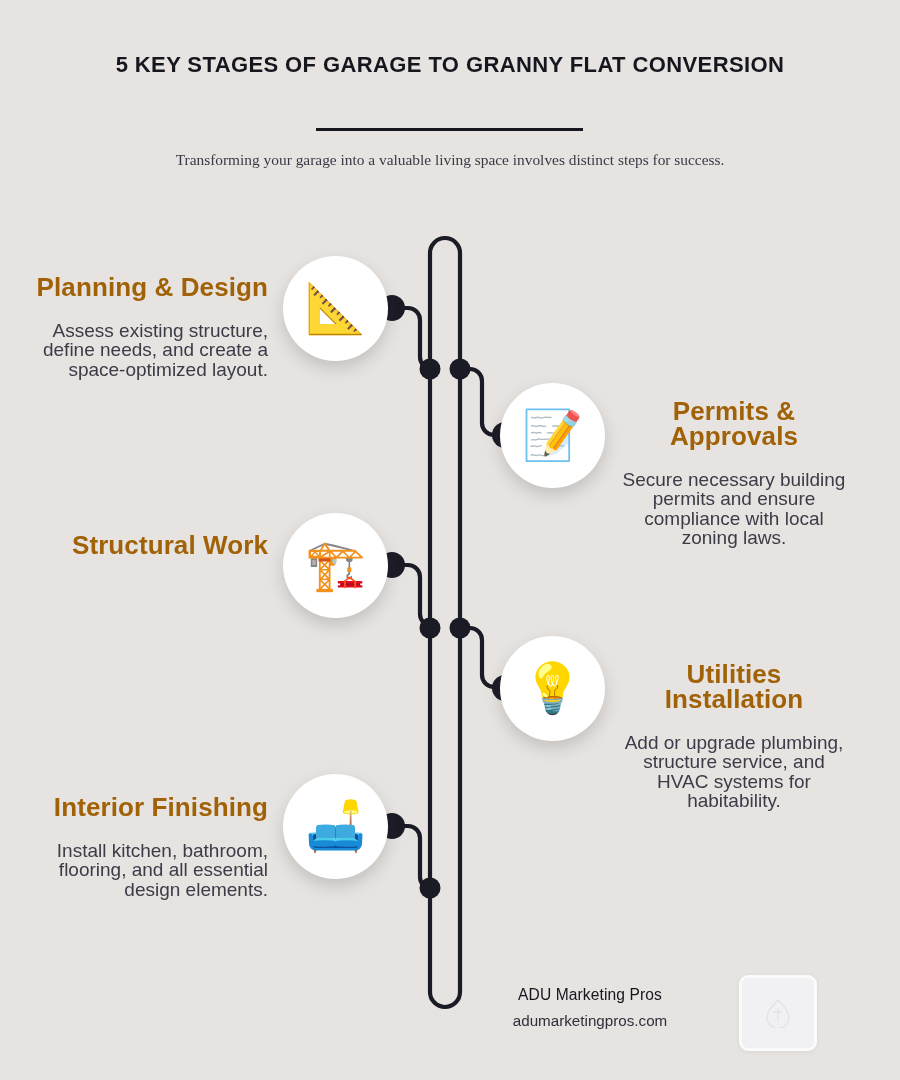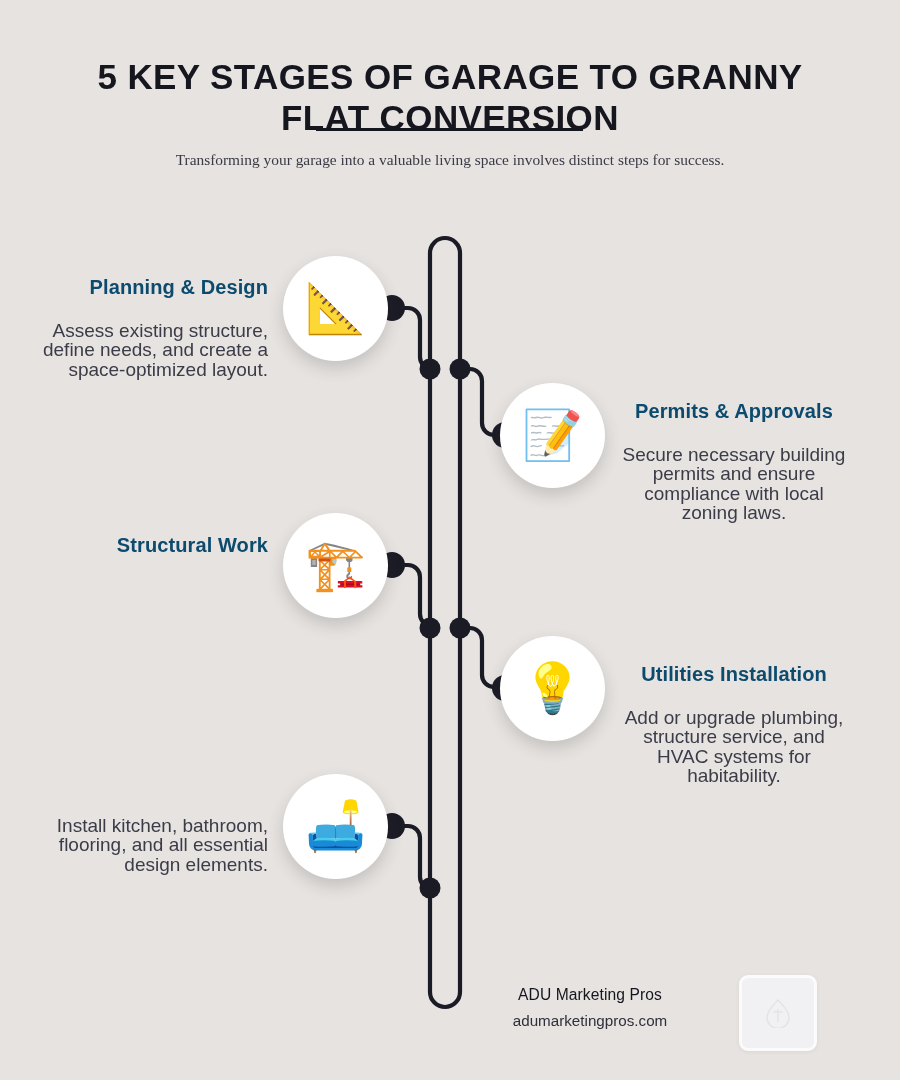--- a/index.html
+++ b/index.html
@@ -18,23 +18,23 @@
   
   .header {
     position: absolute;
     left: 0; top: 0;
     width: 900px;
     text-align: center;
   }
   .page-title {
     position: absolute;
     left: 90px;
-    top: 56px;
+    top: 44px;
     width: 720px;
-    font-size: 35px;
+    font-size: 22px;
     font-weight: bold;
     letter-spacing: 0.4px;
     line-height: 41px;
     color: #16161f;
     text-transform: uppercase;
   }
   .title-rule {
     position: absolute;
     left: 316px;
     top: 128px;
@@ -70,23 +70,23 @@
   .stage-text {
     position: absolute;
   }
   .stage-text.left {
     text-align: right;
   }
   .stage-text.right {
     text-align: center;
   }
   .stage-title {
-    font-size: 20px;
+    font-size: 26px;
     font-weight: bold;
-    color: #0c4a6e;
+    color: #a16207;
     line-height: 25px;
     letter-spacing: 0.1px;
   }
   .stage-desc {
     font-size: 19px;
     color: #3c3c48;
     line-height: 19.4px;
     margin-top: 21px;
   }
 
@@ -220,20 +220,21 @@
     <span class="emoji">💡</span>
   </div>
   <div class="stage-text right" style="left:620px; top:662px; width:228px;">
     <div class="stage-title">Utilities Installation</div>
     <div class="stage-desc">Add or upgrade plumbing, structure service, and HVAC systems for habitability.</div>
   </div>
 </div>
 
 <div class="stage">
   <div class="stage-text left" style="left:28px; top:795px; width:240px;">
+    <div class="stage-title">Interior Finishing</div>
     <div class="stage-desc">Install kitchen, bathroom, flooring, and all essential design elements.</div>
   </div>
   <div class="bubble" style="left:283px; top:774px;">
     <span class="emoji">🛋️</span>
   </div>
 </div>
 
 <div class="footer-brand">ADU Marketing Pros</div>
 <div class="footer-site">adumarketingpros.com</div>
 <div class="footer-logo">

